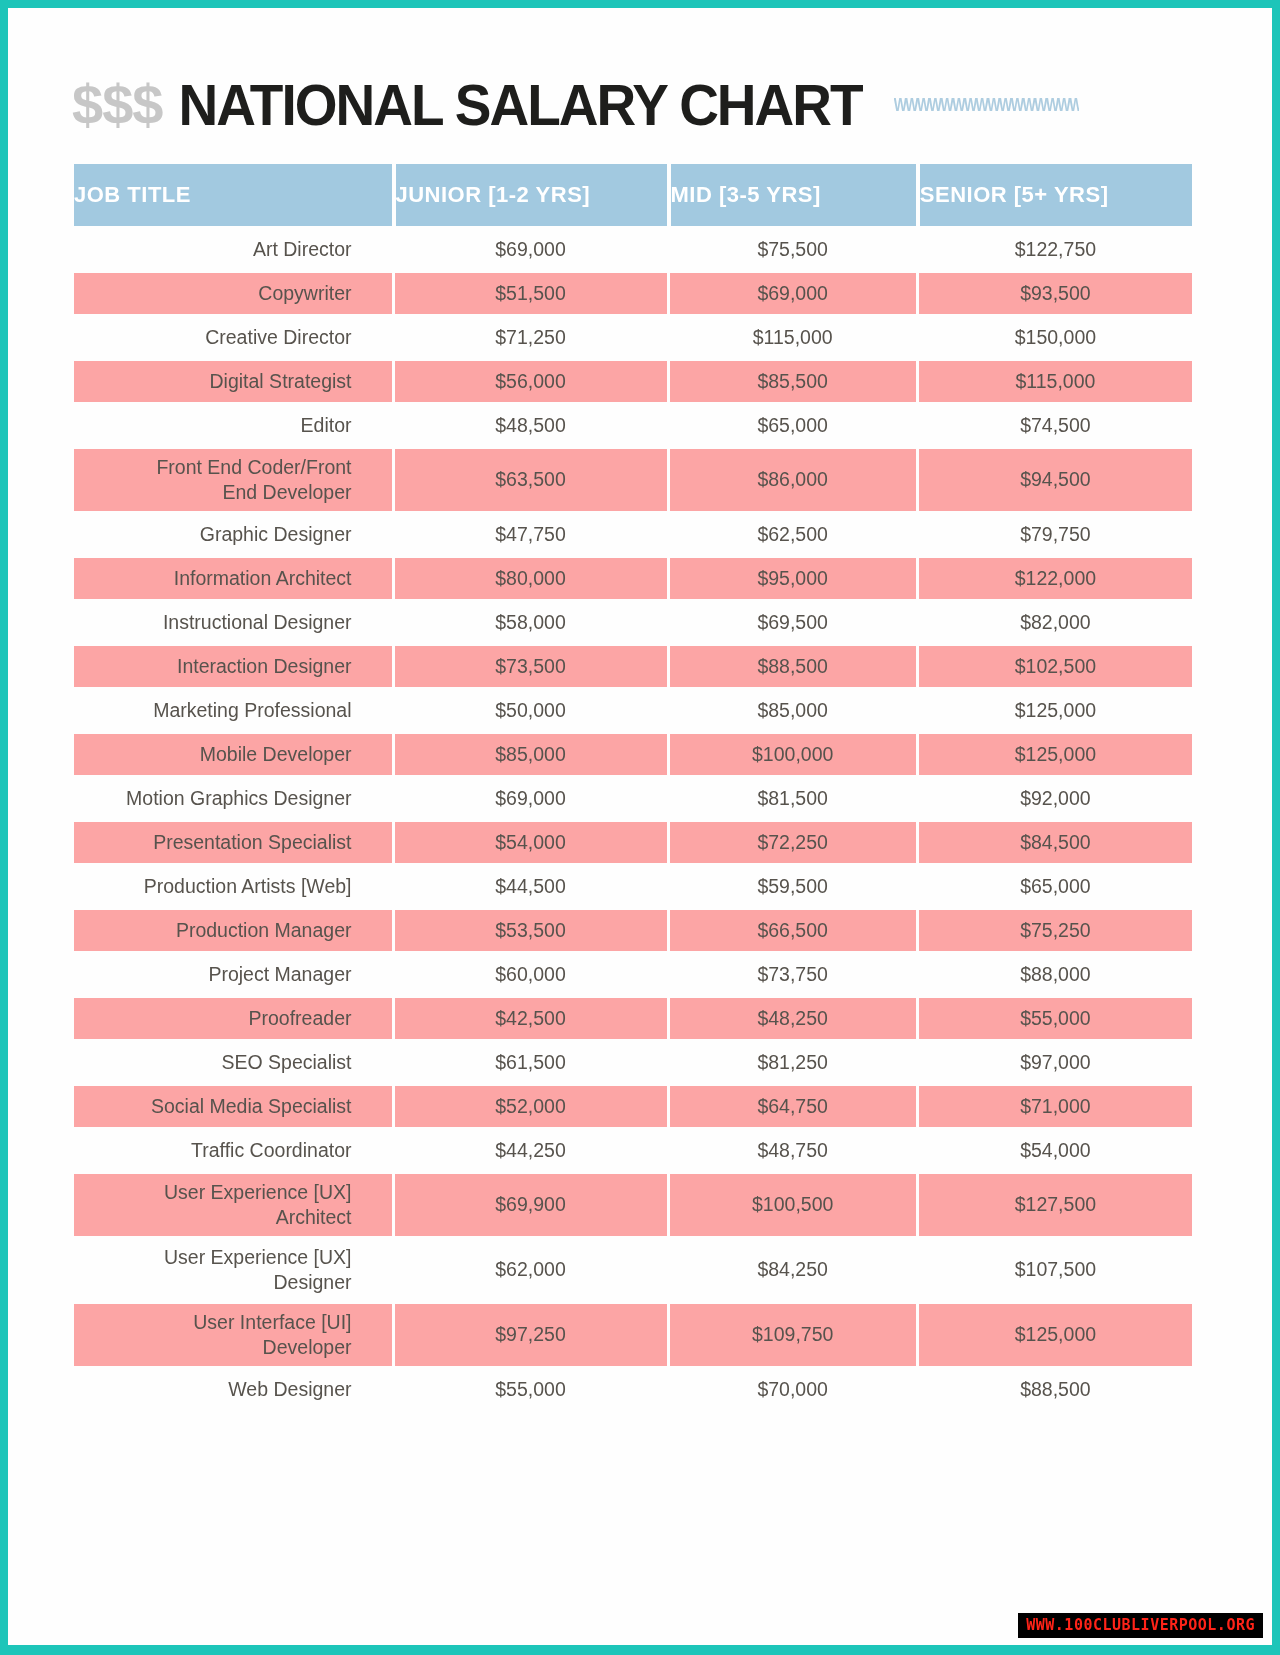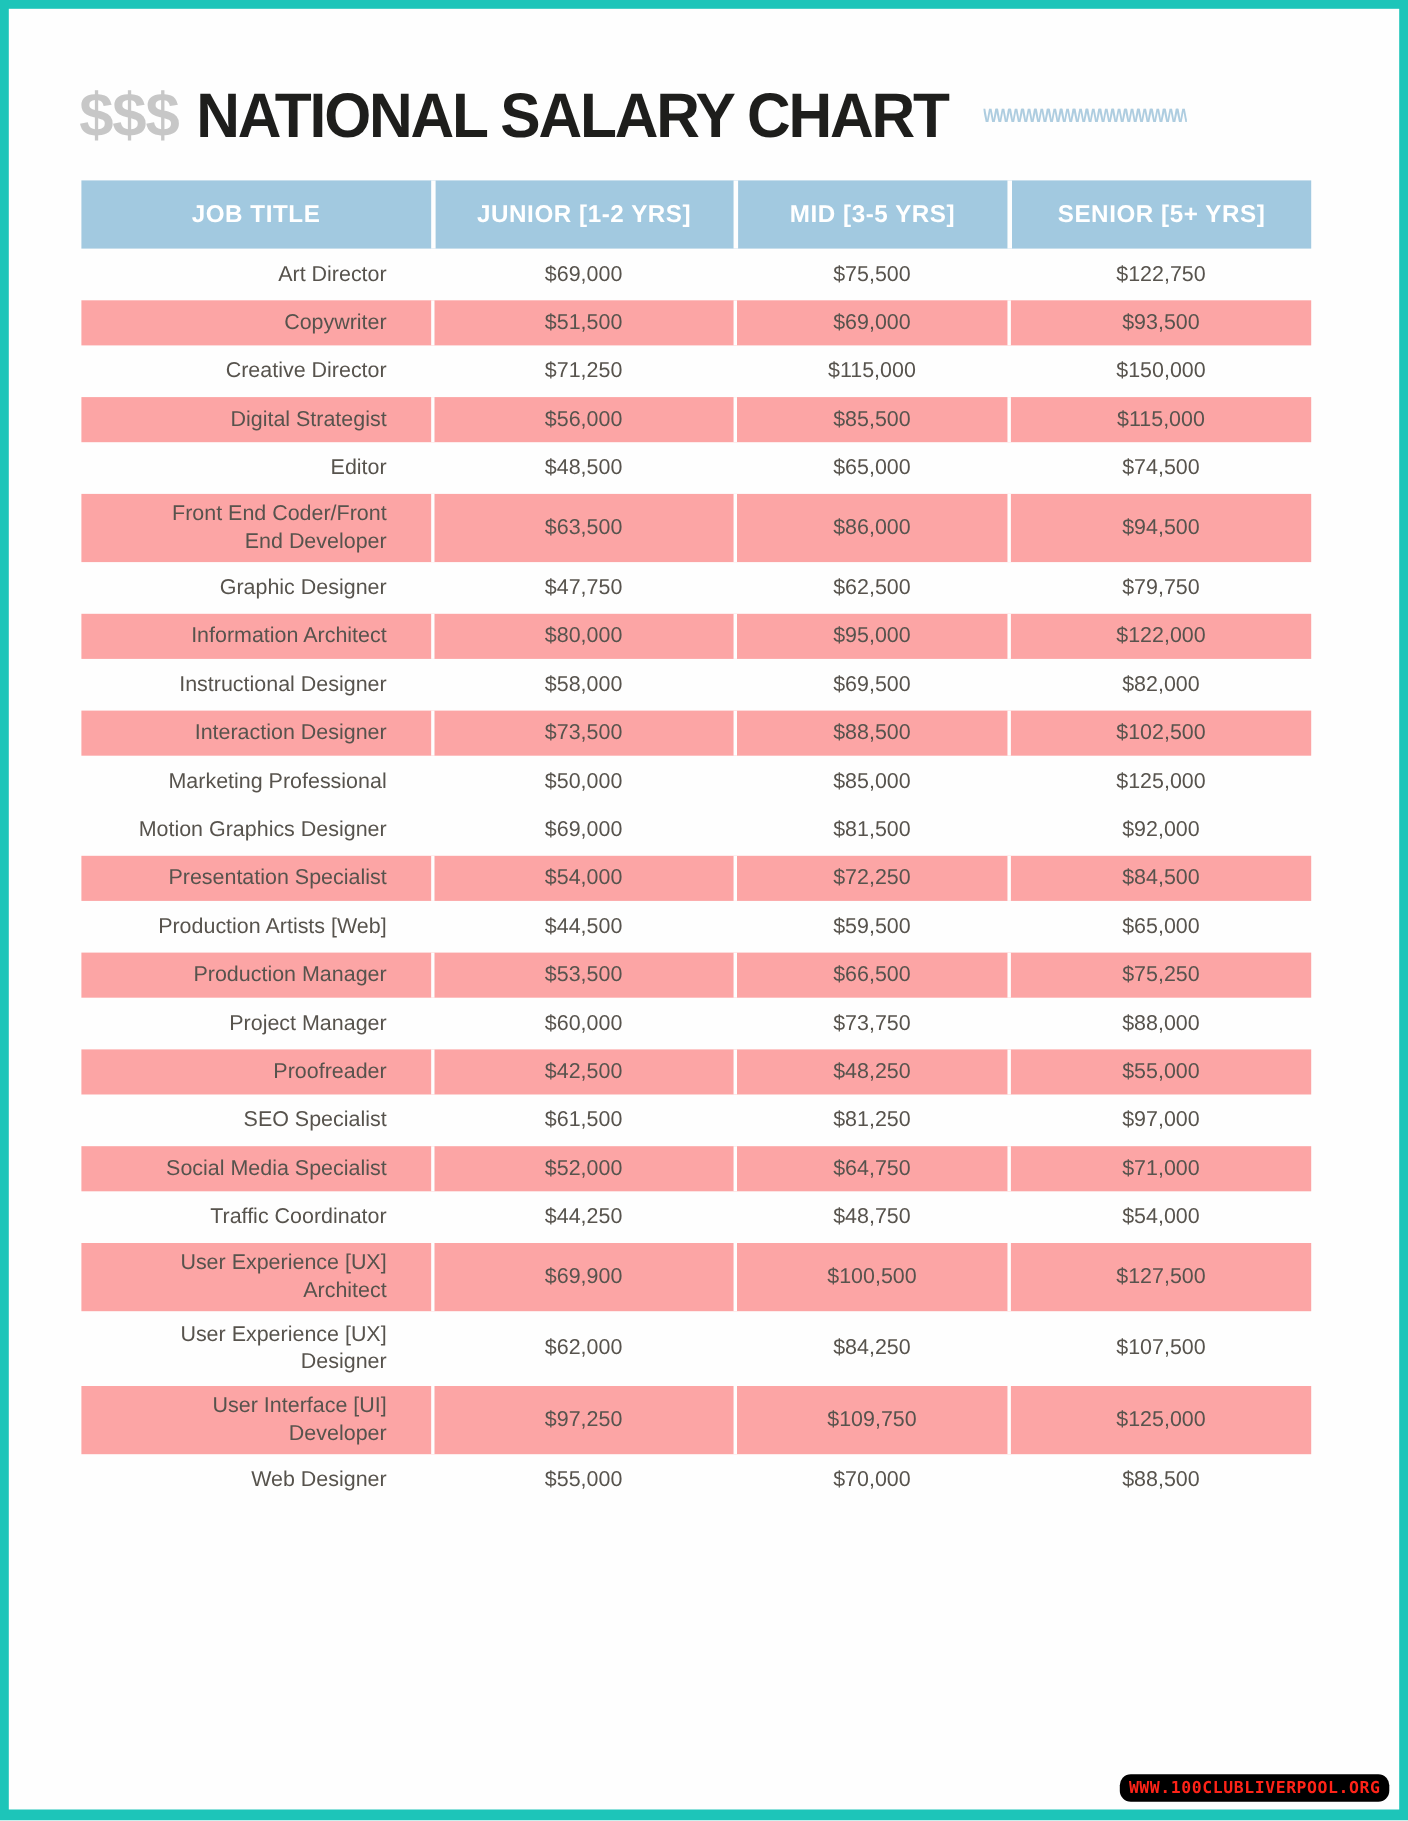--- a/index.html
+++ b/index.html
@@ -65,21 +65,21 @@
   col.c3 { width: 22.3%; }
   col.c4 { width: 24.7%; }
 
   thead th {
     background: #a2c9e0;
     color: #ffffff;
     font-size: 22px;
     font-weight: bold;
     letter-spacing: 0.5px;
     height: 62px;
-    text-align: center;
+    text-align: left;
     vertical-align: middle;
   }
   thead th + th { border-left: 4px solid #fefefe; margin-top: 44px; }
 
   tbody td {
     font-size: 19.5px;
     color: #57534d;
     height: 41px;
     vertical-align: middle;
     text-align: center;
@@ -101,21 +101,20 @@
     position: absolute;
     right: 9px;
     bottom: 7px;
     background: #000000;
     color: #ff2318;
     font-family: "DejaVu Sans Mono", monospace;
     font-size: 15px;
     font-weight: bold;
     letter-spacing: 0.5px;
     padding: 3px 8px 4px 8px;
-    border-radius: 10px;
   }
 </style>
 </head>
 <body>
 
 <div class="frame">
   <div class="content">
 
     <div class="title-row">
       <span class="dollars">$$$</span>
@@ -199,20 +198,26 @@
             <td>$73,500</td>
             <td>$88,500</td>
             <td>$102,500</td>
           </tr>
           <tr>
             <td>Marketing Professional</td>
             <td>$50,000</td>
             <td>$85,000</td>
             <td>$125,000</td>
           </tr>
+          <tr class="alt">
+            <td>Mobile Developer</td>
+            <td>$85,000</td>
+            <td>$100,000</td>
+            <td>$125,000</td>
+          </tr>
           <tr>
             <td>Motion Graphics Designer</td>
             <td>$69,000</td>
             <td>$81,500</td>
             <td>$92,000</td>
           </tr>
           <tr class="alt">
             <td>Presentation Specialist</td>
             <td>$54,000</td>
             <td>$72,250</td>

